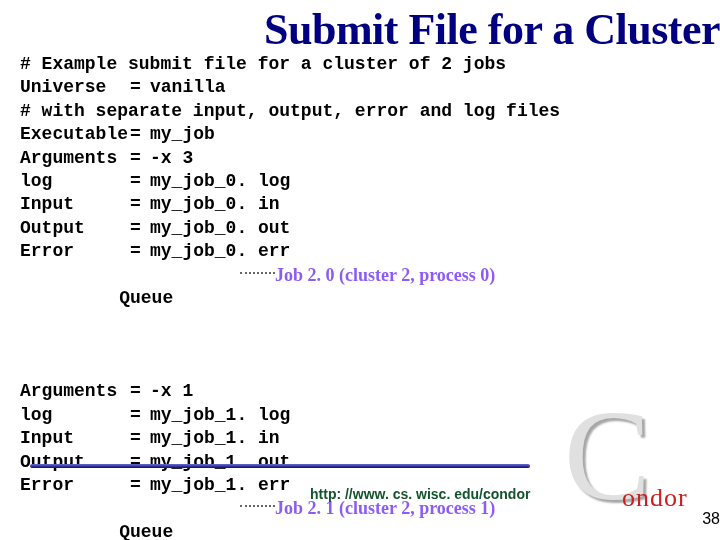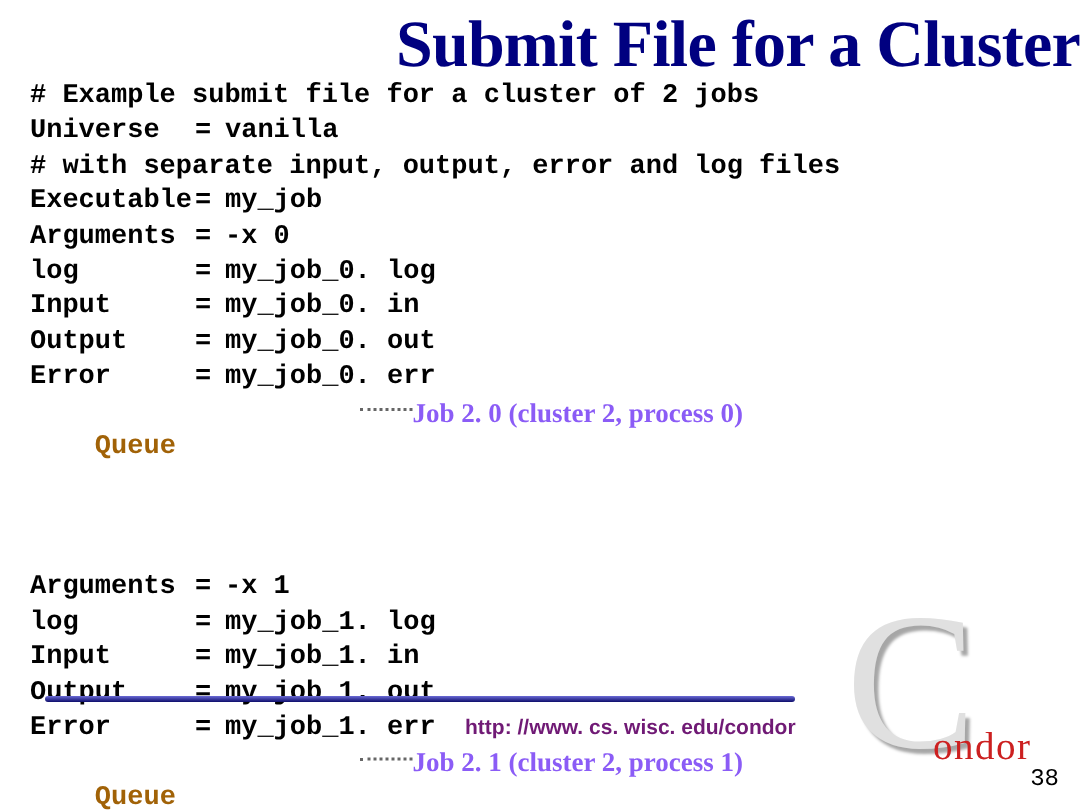--- a/index.html
+++ b/index.html
@@ -24,21 +24,21 @@
     font-size: 18px;
     font-weight: bold;
     color: #000000;
     padding-left: 20px;
     line-height: 1.3;
     margin-top: -2px;
   }
   .row { white-space: pre; }
   .key { display: inline-block; width: 110px; }
   .eq { display: inline-block; width: 20px; }
-  .red { color: #a16207; }
+  .red { color: #000000; text-align: right; }
   .annotation-row { position: relative; }
   .annotation {
     position: absolute;
     left: 255px;
     top: 0;
     font-family: Georgia, 'Times New Roman', serif;
     font-weight: bold;
     font-size: 18px;
     color: #8b5cf6;
   }
@@ -54,32 +54,32 @@
     position: absolute;
     left: 30px;
     bottom: 72px;
     width: 500px;
     height: 4px;
     background: linear-gradient(to bottom, #6a6ad6, #0d0d6b);
     border-radius: 2px;
   }
   .footer-url {
     position: absolute;
-    bottom: 48px;
+    bottom: 38px;
     left: 310px;
     font-family: Arial, sans-serif;
     font-size: 14px;
     font-weight: bold;
-    color: #701a75;
+    color: #14532d;
   }
   .page-num {
     position: absolute;
     bottom: 12px;
-    right: 14px;
-    font-family: Liberation Mono, monospace;
+    right: 0;
+    font-family: Liberation Sans, sans-serif;
     font-size: 16px;
     color: #000000;
   }
   .logo {
     position: absolute;
     right: 14px;
     bottom: 32px;
     width: 130px;
     height: 110px;
     pointer-events: none;
@@ -111,21 +111,21 @@
 <body>
 
 <div class="title">Submit File for a Cluster</div>
 
 <div class="code-block">
   <div class="row"># Example submit file for a cluster of 2 jobs</div>
   <div class="row"><span class="key">Universe</span><span class="eq">= </span><span>vanilla</span></div>
 
   <div class="row"># with separate input, output, error and log files</div>
   <div class="row"><span class="key">Executable</span><span class="eq">= </span><span>my_job</span></div>
-  <div class="row"><span class="key">Arguments</span><span class="eq">= </span><span>-x 0</span></div>
+  <div class="row"><span class="key">Arguments</span><span class="eq">= </span><span>-x 3</span></div>
   <div class="row"><span class="key">log</span><span class="eq">= </span><span>my_job_0. log</span></div>
   <div class="row"><span class="key">Input</span><span class="eq">= </span><span>my_job_0. in</span></div>
   <div class="row"><span class="key">Output</span><span class="eq">= </span><span>my_job_0. out</span></div>
   <div class="row"><span class="key">Error</span><span class="eq">= </span><span>my_job_0. err</span></div>
 
   <div class="row annotation-row">
     <span class="red key">Queue</span>
     <span class="dots"></span>
     <span class="annotation">Job 2. 0 (cluster 2, process 0)</span>
   </div>

